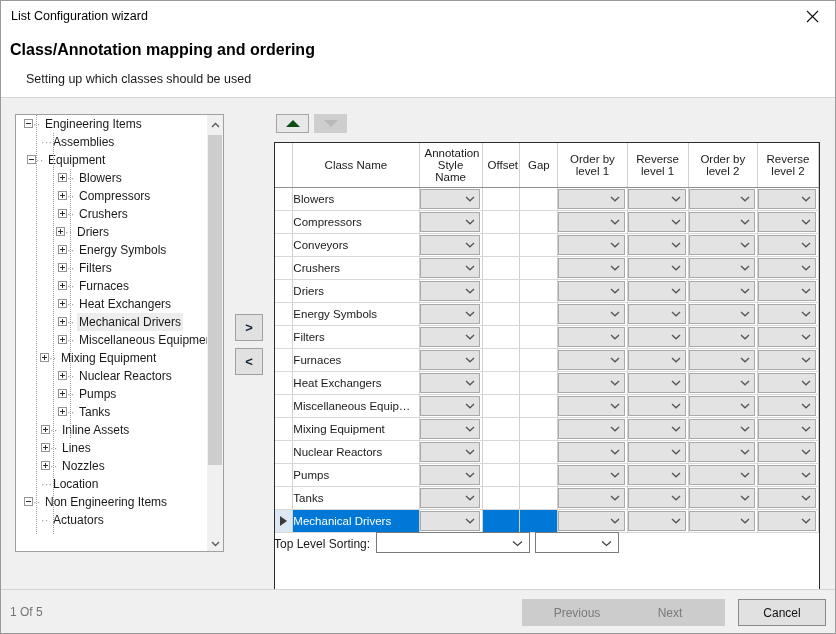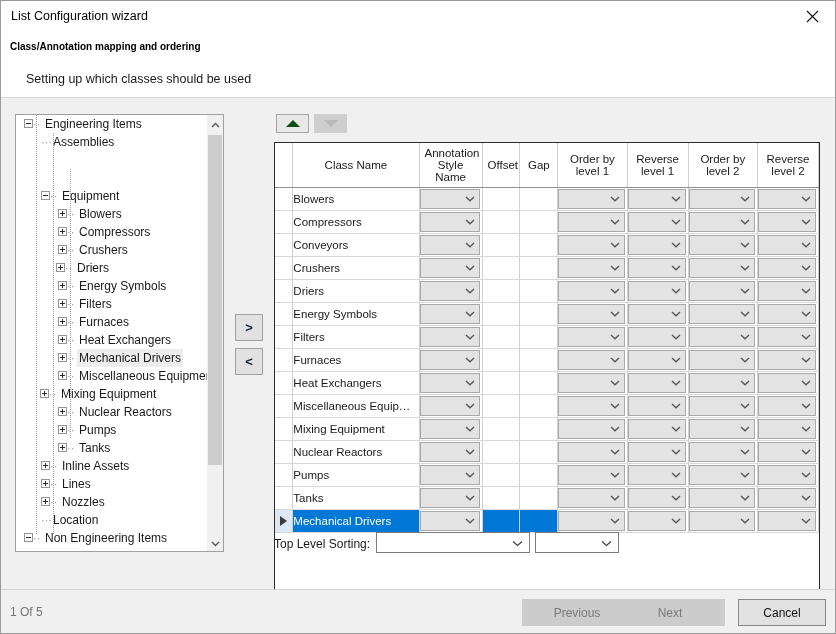--- a/index.html
+++ b/index.html
@@ -37,21 +37,21 @@
   #close-btn svg { display: block; }
 
   
   #header-band {
     position: absolute; left: 0; top: 30px; width: 834px; height: 67px;
     background: #ffffff;
     border-bottom: 1px solid #d4d4d4;
   }
   #header-title {
     position: absolute; left: 9px; top: 10px;
-    font-size: 10px; font-weight: bold; color: #000;
+    font-size: 16px; font-weight: bold; color: #000;
   }
   #header-sub {
     position: absolute; left: 25px; top: 29px;
     font-size: 12.5px; color: #1a1a1a; margin-top: 12px;
   }
 
   
   #body-area {
     position: absolute; left: 0; top: 97px; width: 834px; height: 491px;
     background: #f0f0f0;
@@ -287,21 +287,21 @@
 
     <div id="tree-panel">
       <div id="tree-inner">
           <div class="tnode">
             <div style="padding-left: 8px; white-space: nowrap;"><span class="tbox"></span><span class="dots">··</span><span class="tlabel">Engineering Items</span></div>
           </div>
           <div class="tnode">
             <div style="padding-left: 25px; white-space: nowrap;"><span class="dots">···</span><span class="tlabel">Assemblies</span></div>
           </div>
           <div class="tnode">
-            <div style="padding-left: 25px; white-space: nowrap; margin-top: 36px;"><span class="tbox"></span><span class="dots">··</span><span class="tlabel">Equipment</span></div>
+            <div style="padding-left: 11px; white-space: nowrap;"><span class="tbox"></span><span class="dots">··</span><span class="tlabel">Equipment</span></div>
           </div>
           <div class="tnode">
             <div style="padding-left: 42px; white-space: nowrap;"><span class="tbox plus"></span><span class="dots">··</span><span class="tlabel">Blowers</span></div>
           </div>
           <div class="tnode">
             <div style="padding-left: 42px; white-space: nowrap;"><span class="tbox plus"></span><span class="dots">··</span><span class="tlabel">Compressors</span></div>
           </div>
           <div class="tnode">
             <div style="padding-left: 42px; white-space: nowrap;"><span class="tbox plus"></span><span class="dots">··</span><span class="tlabel">Crushers</span></div>
           </div>

